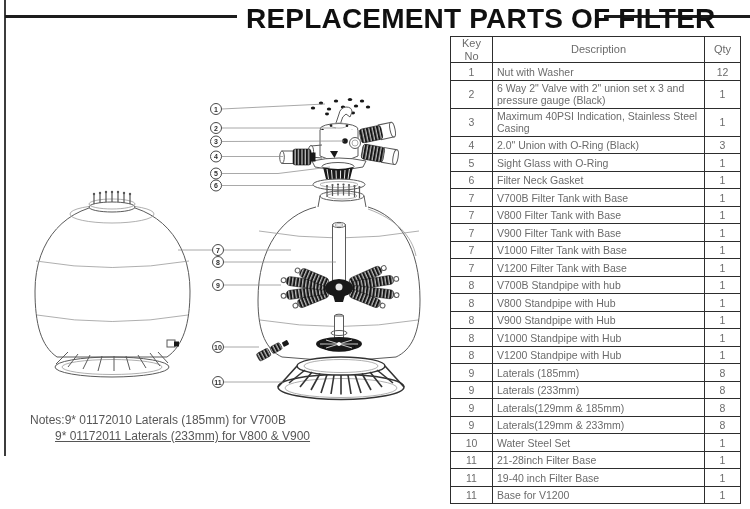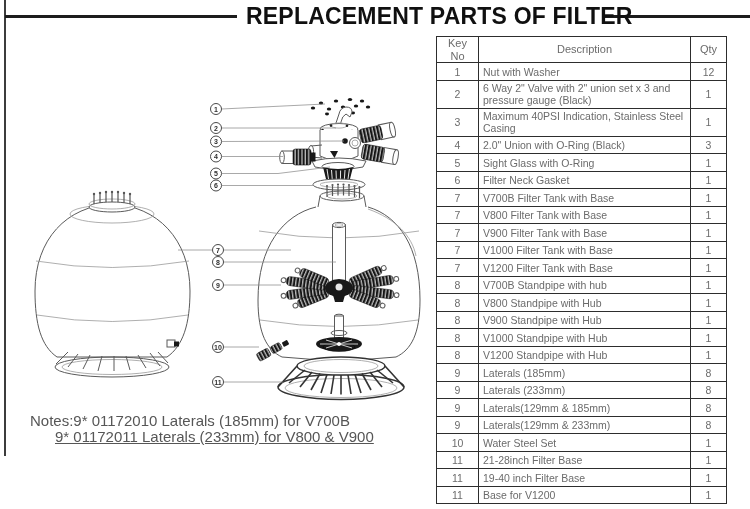--- a/index.html
+++ b/index.html
@@ -3,32 +3,32 @@
 <meta charset="utf-8">
 <style>
   html,body{margin:0;padding:0;background:#fff;}
   .page{position:relative;width:750px;height:509px;background:#fff;overflow:hidden;
         font-family:"Liberation Sans",sans-serif;}
   .vborder{position:absolute;left:4px;top:0;width:2px;height:456px;background:#3c3c3c;}
   .rule{position:absolute;top:15px;height:3px;background:#1c1c1c;}
   .rule-l{left:5px;width:232px;}
   .rule-r{left:604px;width:146px;}
   .title{position:absolute;left:246px;top:3px;width:348px;text-align:center;
-         font-size:23px;font-weight:bold;letter-spacing:.2px;color:#101010;white-space:nowrap;}
+         font-size:28px;font-weight:bold;letter-spacing:.2px;color:#101010;white-space:nowrap;}
   
-  .tbl{position:absolute;left:436px;top:36px;border-collapse:collapse;table-layout:fixed;
+  .tbl{position:absolute;left:450px;top:36px;border-collapse:collapse;table-layout:fixed;
        width:290px;font-size:10.5px;color:#6b6b6b;}
   .tbl th,.tbl td{border:1.4px solid #2d2d2d;padding:0 4px;line-height:1.15;
        overflow:hidden;font-weight:normal;}
   .tbl th{height:15px;text-align:center;font-size:11px;}
   .tbl td{height:16.5px;}
   .tbl td.c{text-align:center;padding:0 1px;}
   .tbl tr.tall td{height:27px;}
   
-  .notes{position:absolute;left:30px;top:413px;font-size:15px;color:#565656;line-height:15.5px;white-space:nowrap;}
+  .notes{position:absolute;left:30px;top:413px;font-size:12px;color:#565656;line-height:15.5px;white-space:nowrap;}
   .notes .indent{padding-left:25px;text-decoration:underline;}
   
   .diag{position:absolute;left:0;top:55px;}
   .s1{fill:none;stroke:#5a5a5a;stroke-width:1;}
   .s2{fill:none;stroke:#9b9b9b;stroke-width:.8;}
   .sB{fill:none;stroke:#333;stroke-width:1.6;}
   .wf{fill:#fff;stroke:#5a5a5a;stroke-width:1;}
   .wfB{fill:#fff;stroke:#333;stroke-width:1.5;}
   .dk{fill:#191919;}
   .ldr{fill:none;stroke:#8c8c8c;stroke-width:.75;}

